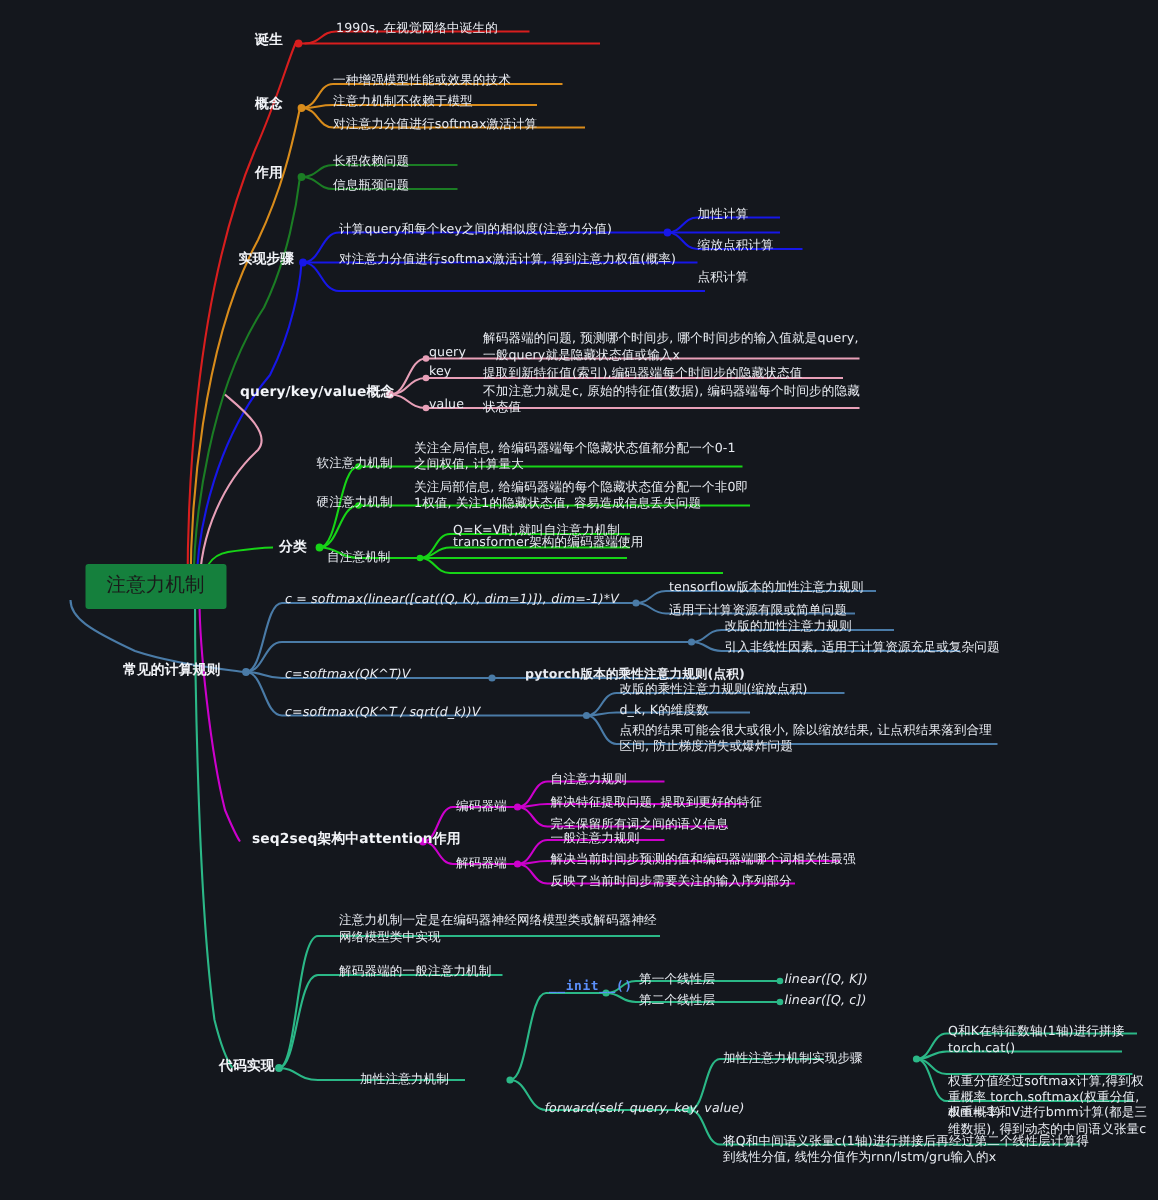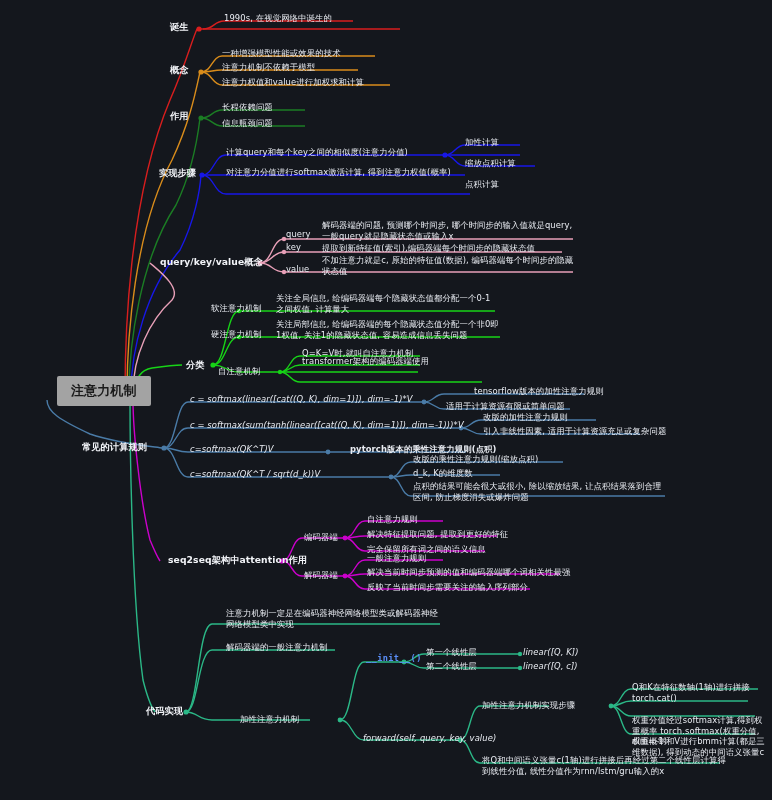--- a/index.html
+++ b/index.html
@@ -13,22 +13,22 @@
   svg.links{position:absolute;top:0;left:0;width:772px;height:800px;pointer-events:none;}
   .node{
     position:absolute;
     color:#e9ecf2;
     font-size:8.2px;
     line-height:10.5px;
     white-space:pre-wrap;
     letter-spacing:.1px;
   }
   .node.root{
-    background:#a3a3a3;color:#1a1a1a;
-    font-size:13px;font-weight:bold;
+    background:#15803d;color:#1a1a1a;
+    font-size:13px;font-weight:normal;
     padding:7px 14px;border-radius:2px;
     line-height:16px;white-space:nowrap;
   }
   .node.lvl1{font-size:9.2px;font-weight:bold;color:#f2f4f8;white-space:nowrap;}
   .node.lvl2{font-size:8.4px;color:#e9ecf2;}
   .node.code{color:#5b8ff9;font-family:"DejaVu Sans Mono","Liberation Mono",monospace;font-size:8.6px;font-weight:bold;letter-spacing:.4px;}
   .node.mono{font-family:"DejaVu Sans","Liberation Sans",sans-serif;font-style:italic;}
 </style>
 </head>
 <body style="background: rgb(20, 23, 29);">
@@ -145,21 +145,21 @@
   </svg>
 
   <div class="node root" style="left:57px;top:376px;">注意力机制</div>
 
   <div class="node lvl1" style="left:170px;top:22px;">诞生</div>
   <div class="node lvl2" style="left:224px;top:13px;">1990s, 在视觉网络中诞生的</div>
 
   <div class="node lvl1" style="left:170px;top:65px;">概念</div>
   <div class="node lvl2" style="left:222px;top:48px;">一种增强模型性能或效果的技术</div>
   <div class="node lvl2" style="left:222px;top:62px;">注意力机制不依赖于模型</div>
-  <div class="node lvl2" style="left:222px;top:77px;">注意力权值和value进行加权求和计算</div>
+  <div class="node lvl2" style="left:222px;top:77px;">对注意力分值进行softmax激活计算</div>
 
   <div class="node lvl1" style="left:170px;top:111px;">作用</div>
   <div class="node lvl2" style="left:222px;top:102px;">长程依赖问题</div>
   <div class="node lvl2" style="left:222px;top:118px;">信息瓶颈问题</div>
 
   <div class="node lvl1" style="left:159px;top:168px;">实现步骤</div>
   <div class="node lvl2" style="left:226px;top:147px;width:225px;">计算query和每个key之间的相似度(注意力分值)</div>
   <div class="node lvl2" style="left:226px;top:167px;width:250px;">对注意力分值进行softmax激活计算, 得到注意力权值(概率)</div>
   <div class="node lvl2" style="left:465px;top:137px;">加性计算</div>
   <div class="node lvl2" style="left:465px;top:147px;margin-top:32px;">点积计算</div>
@@ -177,24 +177,23 @@
   <div class="node lvl2" style="left:211px;top:303px;">软注意力机制</div>
   <div class="node lvl2" style="left:276px;top:293px;width:222px;">关注全局信息, 给编码器端每个隐藏状态值都分配一个0-1之间权值, 计算量大</div>
   <div class="node lvl2" style="left:211px;top:329px;">硬注意力机制</div>
   <div class="node lvl2" style="left:276px;top:319px;width:224px;">关注局部信息, 给编码器端的每个隐藏状态值分配一个非0即1权值, 关注1的隐藏状态值, 容易造成信息丢失问题</div>
   <div class="node lvl2" style="left:218px;top:366px;">自注意机制</div>
   <div class="node lvl2" style="left:302px;top:348px;">Q=K=V时,就叫自注意力机制</div>
   <div class="node lvl2" style="left:302px;top:356px;text-align:center;">transformer架构的编码器端使用</div>
 
   <div class="node lvl1" style="left:82px;top:442px;">常见的计算规则</div>
   <div class="node lvl2 mono" style="left:190px;top:394px;">c = softmax(linear([cat((Q, K), dim=1)]), dim=-1)*V</div>
-  <div class="node lvl2 mono" style="left:190px;top:420px;">c = softmax(sum(tanh(linear([cat((Q, K), dim=1)]), dim=-1)))*V</div>
   <div class="node lvl2 mono" style="left:190px;top:444px;">c=softmax(QK^T)V</div>
   <div class="node lvl2 mono" style="left:190px;top:469px;">c=softmax(QK^T / sqrt(d_k))V</div>
-  <div class="node lvl2" style="left:446px;top:386px;margin-left:28px;">tensorflow版本的加性注意力规则</div>
+  <div class="node lvl2" style="left:446px;top:386px;">tensorflow版本的加性注意力规则</div>
   <div class="node lvl2" style="left:446px;top:401px;">适用于计算资源有限或简单问题</div>
   <div class="node lvl2" style="left:483px;top:412px;">改版的加性注意力规则</div>
   <div class="node lvl2" style="left:483px;top:426px;">引入非线性因素, 适用于计算资源充足或复杂问题</div>
   <div class="node lvl2" style="left:350px;top:444px;font-weight:bold;">pytorch版本的乘性注意力规则(点积)</div>
   <div class="node lvl2" style="left:413px;top:454px;">改版的乘性注意力规则(缩放点积)</div>
   <div class="node lvl2" style="left:413px;top:468px;">d_k, K的维度数</div>
   <div class="node lvl2" style="left:413px;top:481px;width:252px;">点积的结果可能会很大或很小, 除以缩放结果, 让点积结果落到合理区间, 防止梯度消失或爆炸问题</div>
 
   <div class="node lvl1" style="left:168px;top:555px;">seq2seq架构中attention作用</div>
   <div class="node lvl2" style="left:304px;top:532px;">编码器端</div>

